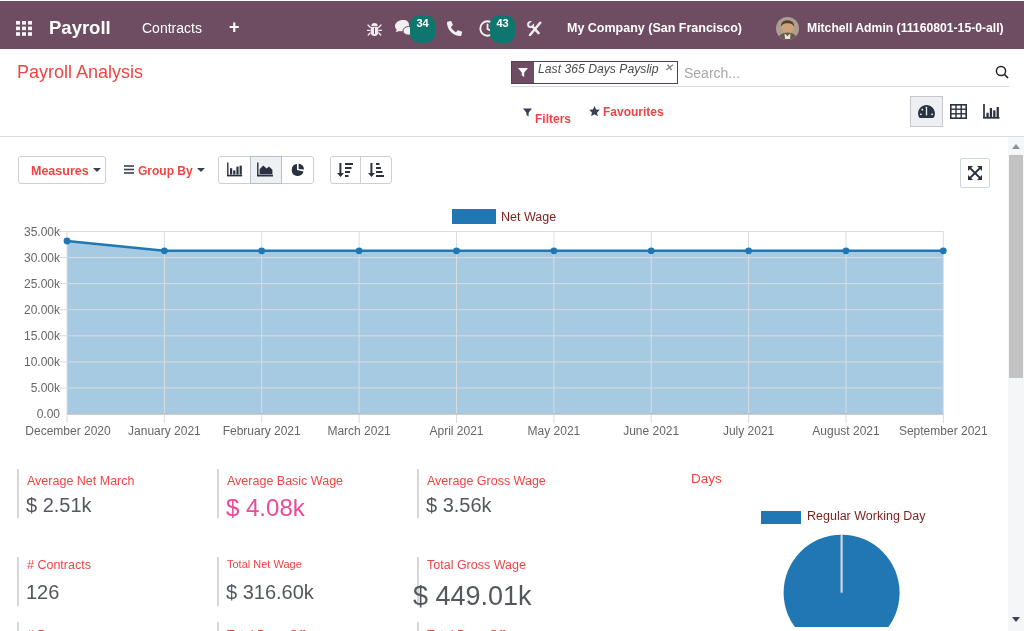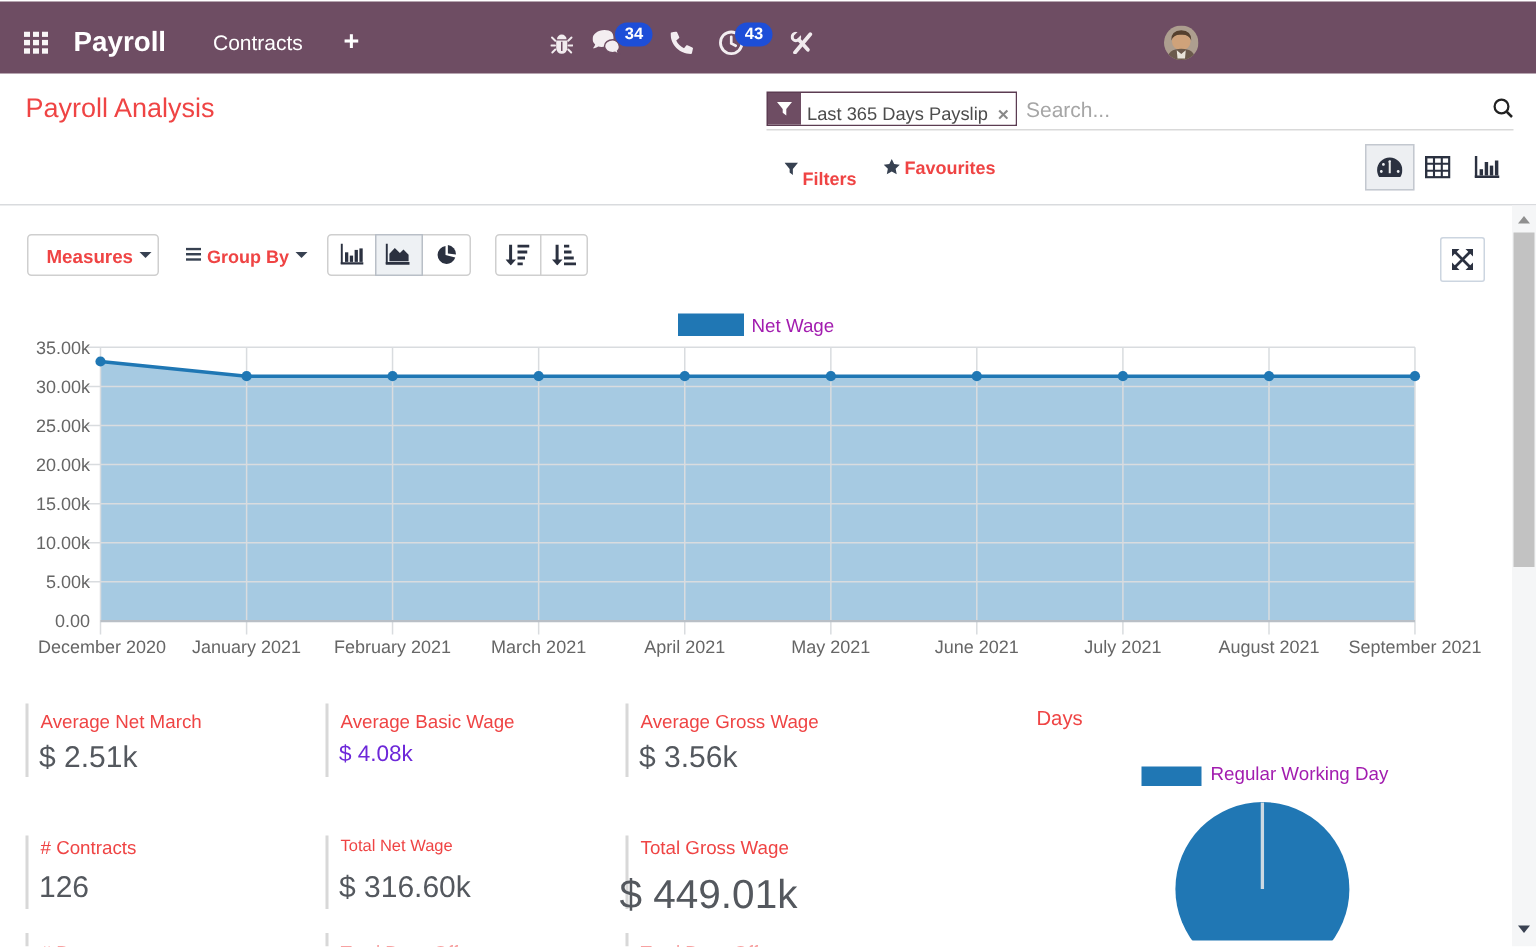--- a/index.html
+++ b/index.html
@@ -1,24 +1,24 @@
 <!DOCTYPE html>
 <html><head>
 <meta charset="utf-8">
 <style>
   * { margin:0; padding:0; box-sizing:border-box; }
   html,body { width:1024px; height:631px; overflow:hidden; background:#fff;
     font-family:"Liberation Sans", sans-serif; position:relative; }
   .abs { position:absolute; }
   .navbar { position:absolute; left:0; top:1px; width:1024px; height:48px; background:#6E4D63; }
   .nv { position:absolute; color:#fff; }
-  .badge { position:absolute; background:#1d4ed8; color:#fff; border-radius:9px;
-    font-size:11px; font-weight:bold; height:16px; line-height:16px; padding:0 6.5px; }
+  .badge { position:absolute; background:#0f766e; color:#fff; border-radius:9px;
+    font-size:11px; font-weight:bold; height:28px; line-height:16px; padding:0 6.5px; }
   .dark { color:#ef4444; }
-  .grey { color:#a21caf; }
+  .grey { color:#7f1d1d; }
 </style>
 </head>
 <body>
 
 <div class="navbar">
 
   <svg class="abs" style="left:16px;top:20px" width="17" height="15" viewBox="0 0 17 15">
     <g fill="#ffffff" opacity="0.95">
       <rect x="0" y="0" width="4" height="3.6"></rect>
         <rect x="6" y="0" width="4" height="3.6"></rect>
@@ -65,47 +65,49 @@
   </svg>
   <div class="badge" style="left:490px;top:14px;">43</div>
 
   <svg class="abs" style="left:527px;top:20px" width="15" height="15" viewBox="0 0 15 15">
     <line x1="3" y1="14" x2="13.2" y2="1.8" stroke="#f1ebee" stroke-width="2.5" stroke-linecap="round"></line>
     <line x1="5.4" y1="5.4" x2="11.6" y2="12.2" stroke="#f1ebee" stroke-width="2.5" stroke-linecap="round"></line>
     <circle cx="3.6" cy="3.6" r="2.5" fill="none" stroke="#f1ebee" stroke-width="2"></circle>
     <line x1="3.6" y1="3.6" x2="6.8" y2="0.4" stroke="#6E4D63" stroke-width="3"></line>
   </svg>
 
+  <div class="nv" style="left:567px;top:0;line-height:54px;font-size:12.5px;font-weight:bold;">My Company (San Francisco)</div>
 
   <svg class="abs" style="left:776px;top:16px" width="23" height="23" viewBox="0 0 23 23">
     <defs>
         <clipPath id="avc">
           <circle cx="11.5" cy="11.5" r="11.5"></circle>
         </clipPath>
       </defs>
     <g clip-path="url(#avc)">
       <rect width="23" height="23" fill="#ad9e8f"></rect>
       <circle cx="11.5" cy="10.5" r="6.2" fill="#cfa27a"></circle>
       <path d="M4.8 10 Q4.6 3.4 11.5 3.2 Q18.4 3.4 18.2 10 Q16.5 5.8 11.5 6.2 Q6.5 5.8 4.8 10z" fill="#55402e"></path>
       <path d="M2 23 Q2.5 15.5 11.5 15.5 Q20.5 15.5 21 23 z" fill="#6b5a4c"></path>
       <path d="M8.5 16.5 L11.5 19 L14.5 16.5 L14 22 L9 22 z" fill="#e8e4da"></path>
     </g>
   </svg>
 
+  <div class="nv" style="left:807px;top:0;line-height:54px;font-size:12.2px;font-weight:bold;">Mitchell Admin (11160801-15-0-all)</div>
 </div>
 
 <div class="abs dark" style="left:17px;top:62px;font-size:18px;">Payroll Analysis</div>
 
 <div class="abs" style="left:511px;top:61px;height:23px;border:1px solid #5C3C52;display:flex;align-items:stretch;">
   <div style="width:22px;background:#6E4D63;display:flex;align-items:center;justify-content:center;">
     <svg width="10" height="10" viewBox="0 0 10 10">
         <path fill="#fff" d="M0 0h10L6.2 4.6V9L3.8 7.2V4.6z"></path>
       </svg>
   </div>
-  <div style="background:#fff;display:flex;align-items:flex-end;padding:0 4px;font-size:12.2px;color:#4c4c4c;">Last 365 Days Payslip<span style="color:#888;font-size:10px;font-weight:bold;margin-left:6px;">✕</span></div>
+  <div style="background:#fff;display:flex;align-items:flex-start;padding:0 4px;font-size:12.2px;color:#4c4c4c;font-style:italic;">Last 365 Days Payslip<span style="color:#888;font-size:10px;font-weight:bold;margin-left:6px;">✕</span></div>
 </div>
 <div class="abs" style="left:684px;top:0;height:86px;line-height:146px;font-size:14px;color:#a6a6a6;">Search...</div>
 <svg class="abs" style="left:995px;top:65px" width="14" height="14" viewBox="0 0 14 14">
   <circle cx="6" cy="6" r="4.6" fill="none" stroke="#222" stroke-width="1.5"></circle>
   <line x1="9.5" y1="9.5" x2="13" y2="13" stroke="#222" stroke-width="1.7"></line>
 </svg>
 <div class="abs" style="left:511px;top:86px;width:498px;height:1px;background:#d9d9d9;"></div>
 
 <svg class="abs" style="left:523px;top:108px" width="9" height="10" viewBox="0 0 10 10">
     <path fill="#374151" d="M0 0h10L6.2 4.6V9L3.8 7.2V4.6z"></path>
@@ -271,21 +273,21 @@
       <text x="846" y="210">August 2021</text>
       <text x="943.3" y="210">September 2021</text>
   </g>
 </svg>
 
 <div class="abs" style="left:17px;top:469px;width:2px;height:49px;background:#d8d8d8;"></div>
 <div class="abs dark" style="left:27px;top:474px;font-size:12.5px;">Average Net March</div>
 <div class="abs" style="left:26px;top:494px;font-size:20px;color:#54585e;">$ 2.51k</div>
 <div class="abs" style="left:217px;top:469px;width:2px;height:49px;background:#d8d8d8;"></div>
 <div class="abs dark" style="left:227px;top:474px;font-size:12.5px;">Average Basic Wage</div>
-<div class="abs" style="left:226px;top:494px;font-size:15px;color:#6d28d9;">$ 4.08k</div>
+<div class="abs" style="left:226px;top:494px;font-size:24px;color:#ec4899;">$ 4.08k</div>
 <div class="abs" style="left:417px;top:469px;width:2px;height:49px;background:#d8d8d8;"></div>
 <div class="abs dark" style="left:427px;top:474px;font-size:12.5px;">Average Gross Wage</div>
 <div class="abs" style="left:426px;top:494px;font-size:20px;color:#54585e;">$ 3.56k</div>
 <div class="abs dark" style="left:691px;top:471px;font-size:13.5px;">Days</div>
 
 <div class="abs" style="left:17px;top:557px;width:2px;height:49px;background:#d8d8d8;"></div>
 <div class="abs dark" style="left:27px;top:558px;font-size:12.5px;"># Contracts</div>
 <div class="abs" style="left:26px;top:581px;font-size:20px;color:#54585e;">126</div>
 <div class="abs" style="left:217px;top:557px;width:2px;height:49px;background:#d8d8d8;"></div>
 <div class="abs dark" style="left:227px;top:558px;font-size:11px;">Total Net Wage</div>

